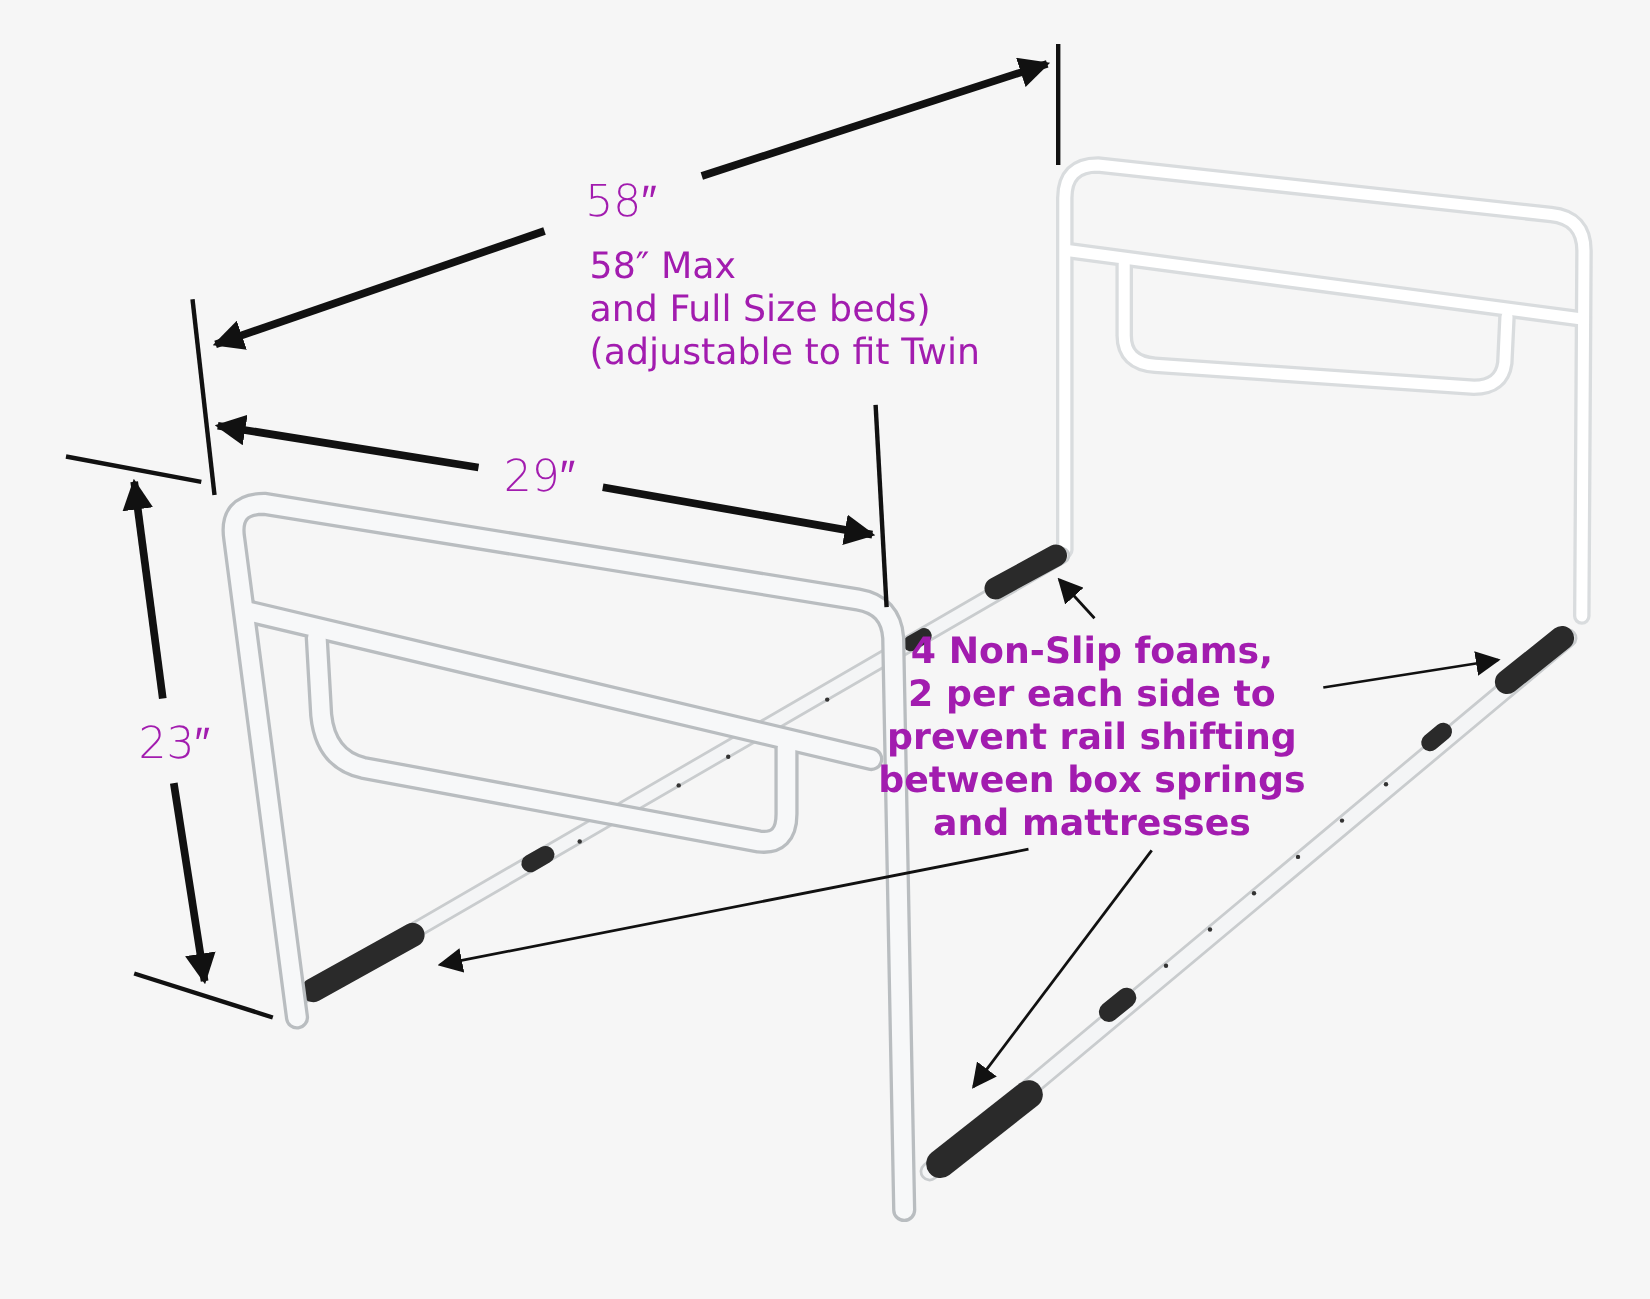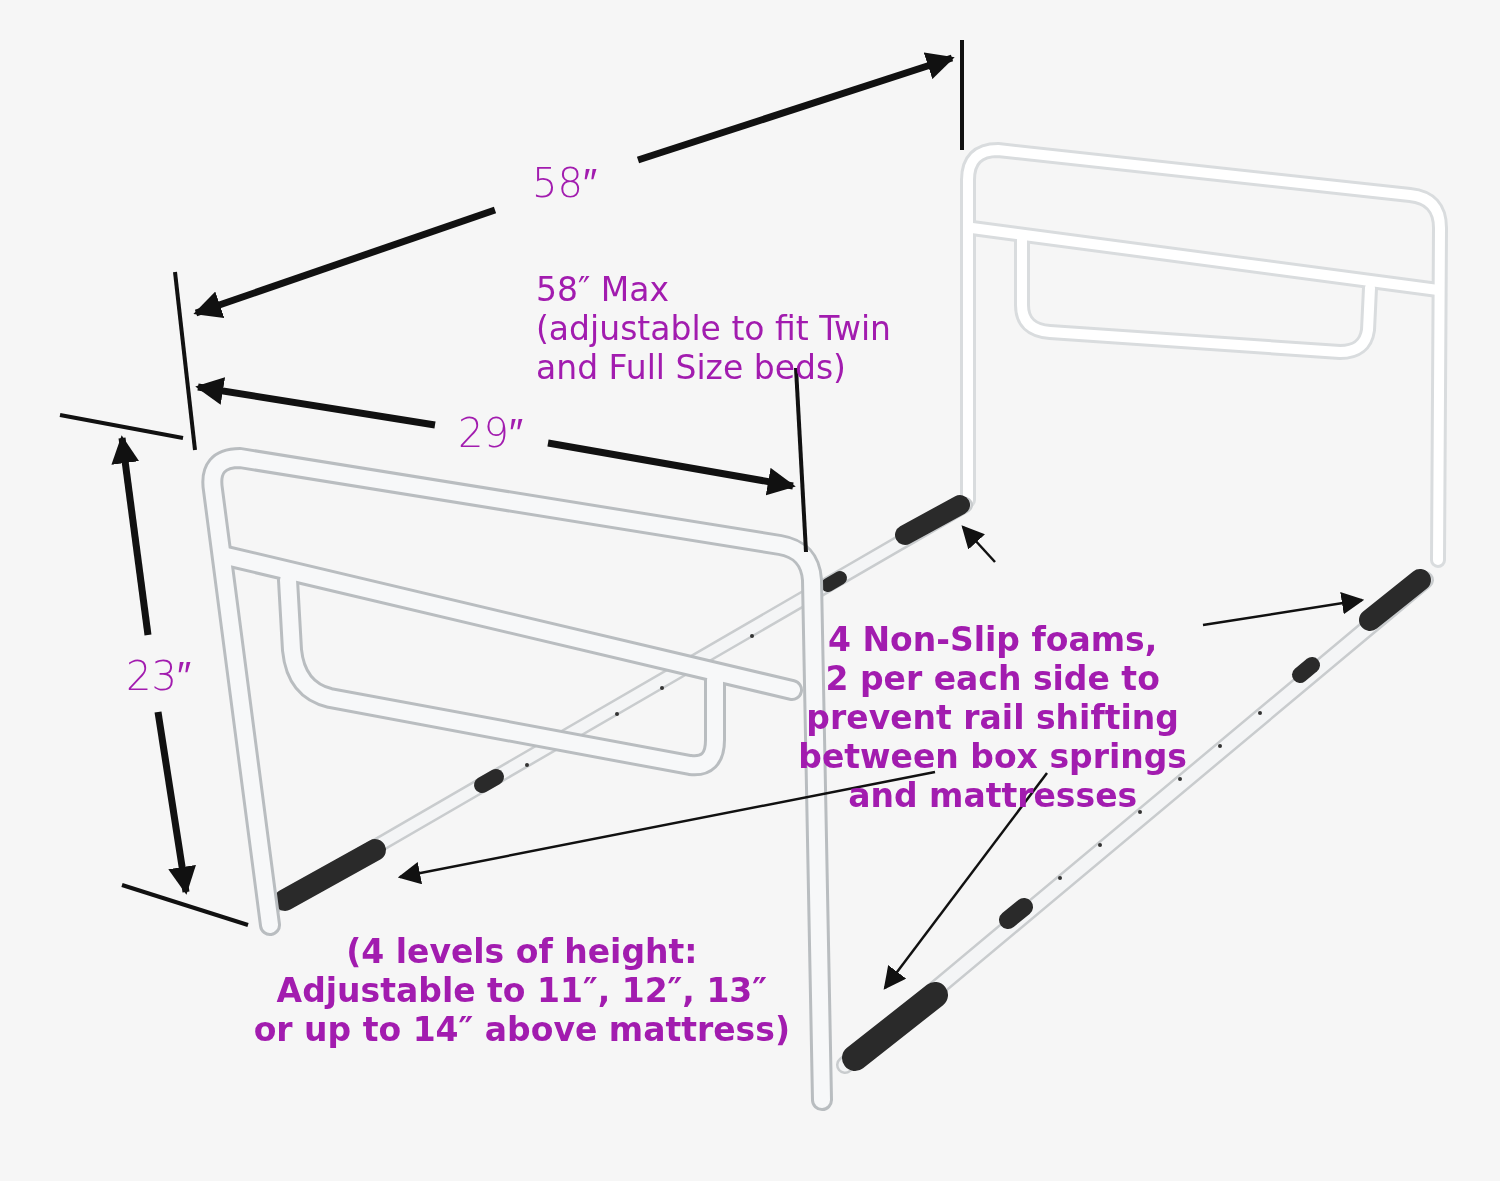--- a/index.html
+++ b/index.html
@@ -1,21 +1,21 @@
 <!DOCTYPE html>
 <html><head>
 <meta charset="utf-8">
 <style>
   html, body { margin:0; padding:0; }
   body { width:1500px; height:1181px; background:#f6f6f6; overflow:hidden; position:relative;
          font-family:"DejaVu Sans", sans-serif; }
   #stage { position:absolute; left:0; top:0; width:1500px; height:1181px; }
   .lbl { position:absolute; color:#a21caf; font-family:"DejaVu Sans", sans-serif; white-space:nowrap; line-height:1; }
   .big { font-size:40px; font-weight:300; }
-  .mid { font-size:33px; line-height:39px;margin-top:48px; }
+  .mid { font-size:33px; line-height:39px; }
   .right { text-align:center;font-weight:bold; }
 </style>
 </head>
 <body>
 
 <div id="stage">
   <svg width="1500" height="1181" viewBox="0 0 1500 1181" xmlns="http://www.w3.org/2000/svg">
     <defs>
       <marker id="arr" viewBox="0 0 10 10" refX="9" refY="5" markerWidth="4" markerHeight="4" orient="auto-start-reverse">
         <path d="M0,0 L10,5 L0,10 z" fill="#111"></path>
@@ -110,30 +110,25 @@
     </g>
   </svg>
 
   
   <div class="lbl big" style="left:532px; top:163px;">58″</div>
   <div class="lbl big" style="left:458px; top:413px;">29″</div>
   <div class="lbl big" style="left:126px; top:656px;">23″</div>
 
   <div class="lbl mid" style="left:536px; top:222px;">
     <div>58″ Max</div>
+    <div>and Full Size beds)</div>
     <div>(adjustable to fit Twin</div>
-    <div>and Full Size beds)</div>
   </div>
 
   <div class="lbl mid right" style="right:313px; top:572px;">
     <div>4 Non-Slip foams,</div>
     <div>2 per each side to</div>
     <div>prevent rail shifting</div>
     <div>between box springs</div>
     <div>and mattresses</div>
   </div>
 
-  <div class="lbl mid right" style="right:710px; top:884px;">
-    <div>(4 levels of height:</div>
-    <div>Adjustable to 11″, 12″, 13″</div>
-    <div>or up to 14″ above mattress)</div>
-  </div>
 </div>
 
 </body></html>

